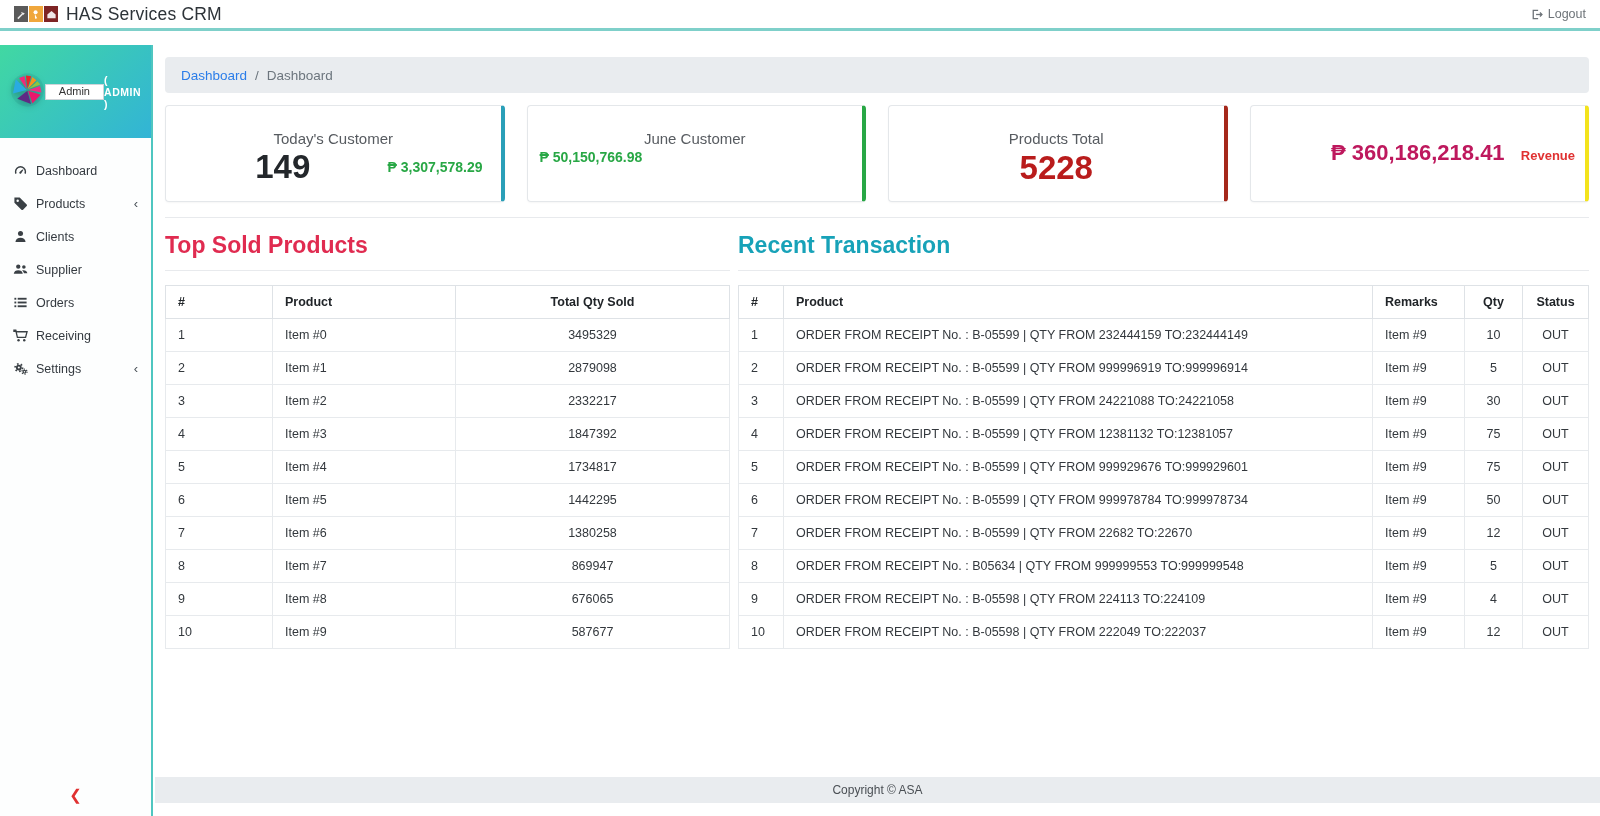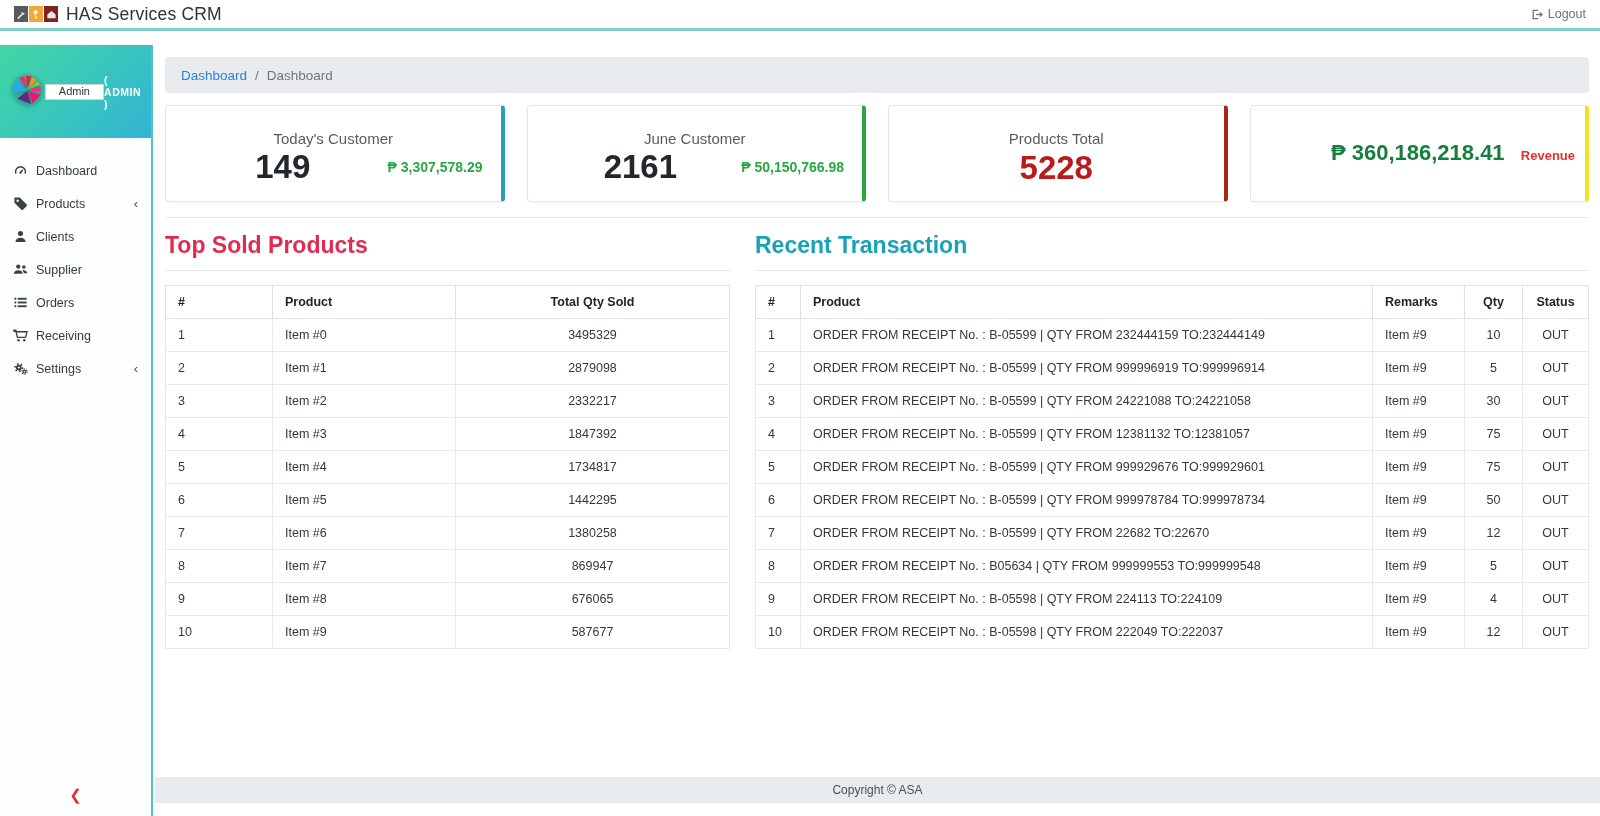--- a/index.html
+++ b/index.html
@@ -44,27 +44,27 @@
   
   .cards-row { display:flex; gap:22px; }
   .stat-card { flex:1; background:#fff; border:1px solid #e4e7ea; border-right-width:4px;
                border-radius:4px; height:97px; position:relative; padding:24px 12px 10px;
                box-shadow:0 1px 2px rgba(0,0,0,.04); }
   .sc-title { text-align:center; font-size:15px; color:#575b60; }
   .sc-body { display:flex; align-items:center; margin-top:2px; }
   .sc-value { flex:1; text-align:center; font-size:33px; font-weight:600; color:#23272b; line-height:1.1; }
   .sc-amount { font-size:14px; font-weight:bold; color:#28a745; padding-right:6px; white-space:nowrap; }
   .sc-value-only { text-align:center; font-size:33px; font-weight:600; color:#b91c1c; margin-top:2px; }
-  .sc-currency { text-align:center; font-size:22px; font-weight:600; color:#15803d; margin-top:10px; }
+  .sc-currency { text-align:center; font-size:22px; font-weight:600; color:#be185d; margin-top:10px; }
   .sc-side-label { position:absolute; right:10px; top:42px; font-size:13px; font-weight:bold; color:#e03131; }
 
   .section-divider { border:none; border-top:1px solid #e8eaed; margin:15px 0 0; }
 
   
-  .columns { display:flex; gap:25px; margin-top:10px; }
+  .columns { display:flex; gap:8px; margin-top:10px; }
   .col-left { width:565px; flex:none; }
   .col-right { flex:1; }
   .panel-title { font-size:23px; font-weight:bold; margin-top:4px; }
   .panel-hr { border:none; border-top:1px solid #e8eaed; margin:11px 0 14px; }
 
   table.data-table { width:100%; border-collapse:collapse; font-size:12.5px; color:#33383d; }
   .data-table th, .data-table td { border:1px solid #dee2e6; padding:9px 12px; text-align:left; }
   .data-table th { font-weight:bold; color:#212529; }
   .data-table td { border-color:#e7eaed; }
   .data-table .al-c { text-align:center; }
@@ -228,21 +228,20 @@
         <div class="stat-card" style="border-right-color: rgb(42, 159, 184);">
           <div class="sc-title">Today's Customer</div>
           <div class="sc-body">
             <div class="sc-value">149</div>
             <div class="sc-amount">₱ 3,307,578.29</div>
           </div>
         </div>
         <div class="stat-card" style="border-right-color: rgb(40, 167, 69);">
           <div class="sc-title">June Customer</div>
           <div class="sc-body">
-            <div class="sc-value">2161</div>
             <div class="sc-amount">₱ 50,150,766.98</div>
           </div>
         </div>
         <div class="stat-card" style="border-right-color: rgb(165, 40, 27);">
           <div class="sc-title">Products Total</div>
           <div class="sc-value-only">5228</div>
         </div>
         <div class="stat-card" style="border-right-color: rgb(243, 227, 28);">
           <div class="sc-side-label">Revenue</div>
           <div class="sc-currency">₱ 360,186,218.41</div>

